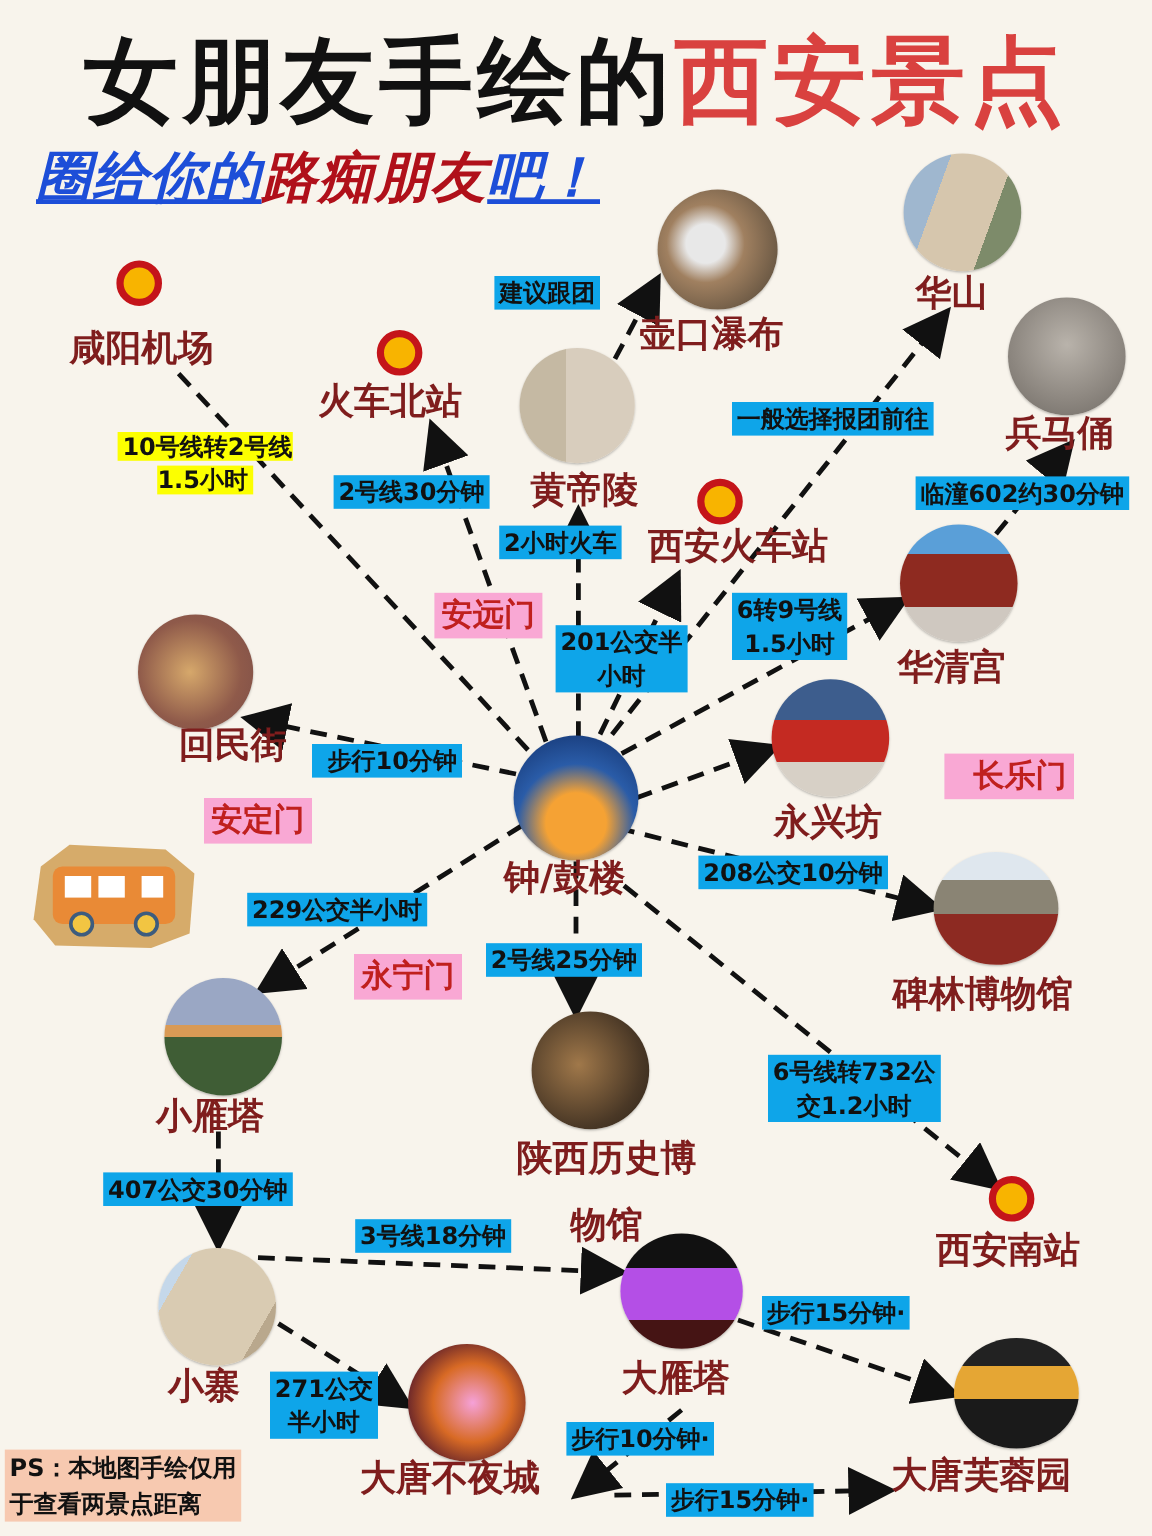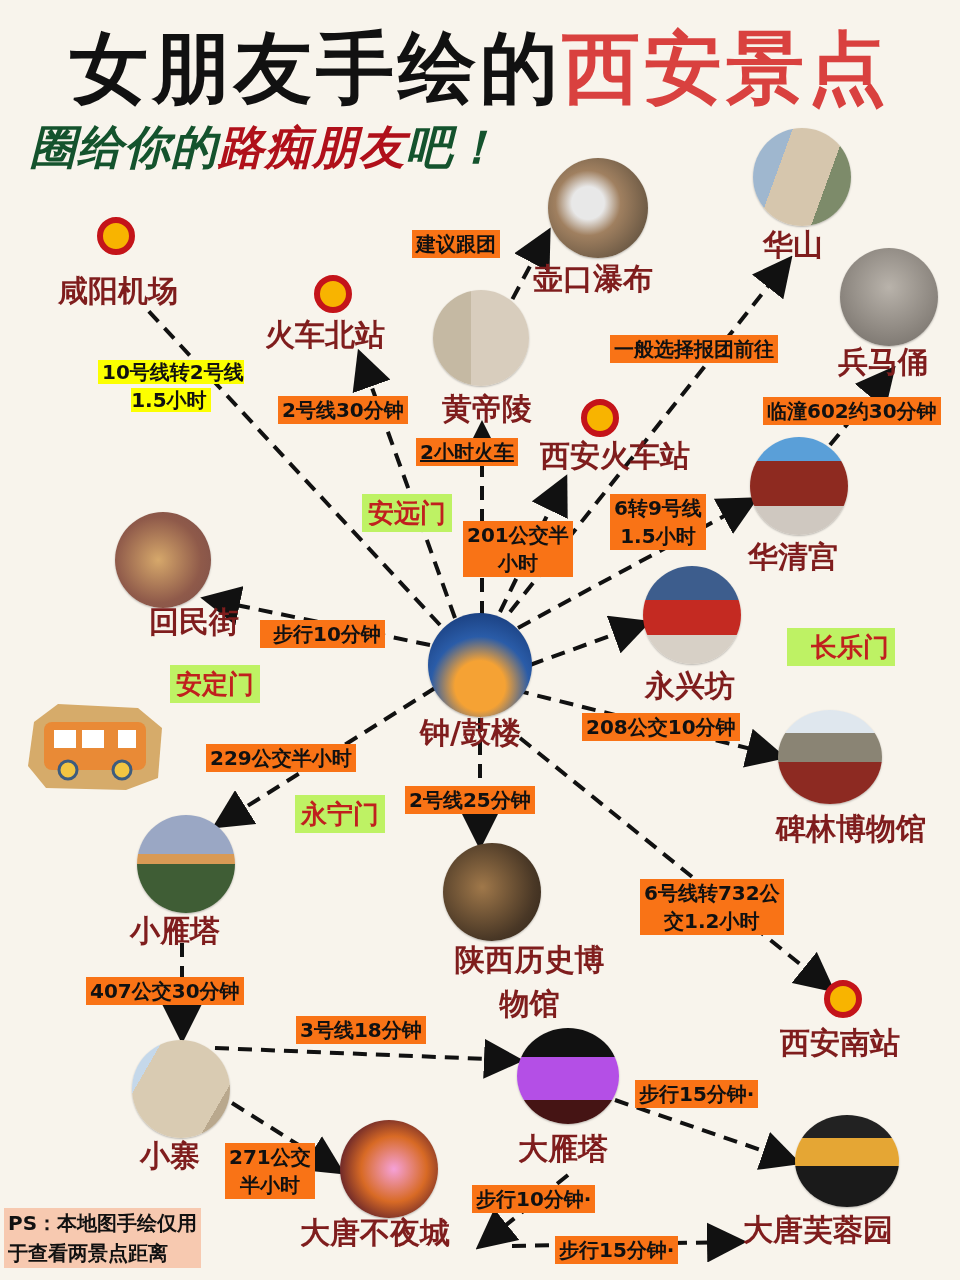--- a/index.html
+++ b/index.html
@@ -12,33 +12,33 @@
   .title {
     left: 0; top: 18px; width: 960px; text-align: center;
     font-size: 78px; font-weight: bold; letter-spacing: 4px; line-height: 100px;
   }
   .title .black { color: #111; }
   .title .red { color: #d9413f; }
   .subtitle {
     left: 30px; top: 115px; font-size: 46px; font-weight: bold; line-height: 64px;
     font-style: italic; letter-spacing: 1px;
   }
-  .subtitle .black { color: #14532d; }
+  .subtitle .black { color: #1d4ed8; text-decoration: underline; }
   .subtitle .red { color: #b0101a; }
   svg.lines { position: absolute; left: 0; top: 0; }
   .place {
     color: #7f1d1d; font-size: 30px; font-weight: bold; white-space: nowrap;
     text-align: center; line-height: 38px;
   }
   .gate {
-    background: #bef264; color: #c0201e; font-size: 26px; font-weight: bold;
+    background: #f9a8d4; color: #c0201e; font-size: 26px; font-weight: bold;
     padding: 2px 6px; line-height: 34px; white-space: nowrap;
   }
   .route {
-    background: #f97316; color: #111; font-size: 20px; font-weight: bold;
+    background: #0ea5e9; color: #111; font-size: 20px; font-weight: bold;
     line-height: 28px; padding: 0 4px; white-space: nowrap; text-align: center;
   }
   .route.multi { white-space: pre; }
   .photo {
     border-radius: 50%; overflow: hidden; box-shadow: 0 1px 2px rgba(0,0,0,.25);
   }
   .station-dot {
     width: 26px; height: 26px; border-radius: 50%;
     background: #f8b400; border: 6px solid #c4141a;
   }
@@ -126,39 +126,39 @@
 <div class="abs place" style="left:265px;top:316px;">火车北站</div>
 <div class="abs place" style="left:442px;top:390px;">黄帝陵</div>
 <div class="abs place" style="left:533px;top:260px;">壶口瀑布</div>
 <div class="abs place" style="left:763px;top:226px;">华山</div>
 <div class="abs place" style="left:838px;top:343px;">兵马俑</div>
 <div class="abs place" style="left:540px;top:437px;">西安火车站</div>
 <div class="abs place" style="left:748px;top:538px;">华清宫</div>
 <div class="abs place" style="left:122px;top:603px;margin-left:27px;">回民街</div>
 <div class="abs place" style="left:645px;top:667px;">永兴坊</div>
 <div class="abs place" style="left:420px;top:714px;">钟/鼓楼</div>
-<div class="abs place" style="left:776px;top:810px;text-align:center;">碑林博物馆</div>
+<div class="abs place" style="left:744px;top:810px;text-align:center;">碑林博物馆</div>
 <div class="abs place" style="left:130px;top:912px;">小雁塔</div>
-<div class="abs place" style="left:442px;top:938px;width:175px;white-space:normal;line-height:44px;">陕西历史博物馆</div>
+<div class="abs place" style="left:418px;top:938px;width:175px;white-space:normal;line-height:56px;">陕西历史博物馆</div>
 <div class="abs place" style="left:780px;top:1024px;">西安南站</div>
 <div class="abs place" style="left:140px;top:1137px;">小寨</div>
 <div class="abs place" style="left:518px;top:1130px;">大雁塔</div>
 <div class="abs place" style="left:300px;top:1214px;">大唐不夜城</div>
 <div class="abs place" style="left:743px;top:1211px;">大唐芙蓉园</div>
 
 <div class="abs gate" style="left:362px;top:494px;">安远门</div>
 <div class="abs gate" style="left:170px;top:665px;">安定门</div>
 <div class="abs gate" style="left:787px;top:628px;padding-left:24px;">长乐门</div>
 <div class="abs gate" style="left:295px;top:795px;">永宁门</div>
 
 <div class="abs route multi" style="left:94px;top:358px;background:none;"><span style="background:#fcff00;padding:0 4px;">10号线转2号线
 1.5小时</span></div>
 <div class="abs route" style="left:278px;top:396px;">2号线30分钟</div>
 <div class="abs route" style="left:412px;top:230px;">建议跟团</div>
-<div class="abs route" style="left:416px;top:438px;text-decoration:underline;">2小时火车</div>
+<div class="abs route" style="left:416px;top:438px;">2小时火车</div>
 <div class="abs route multi" style="left:463px;top:521px;">201公交半
 小时</div>
 <div class="abs route" style="left:610px;top:335px;">一般选择报团前往</div>
 <div class="abs route" style="left:763px;top:397px;">临潼602约30分钟</div>
 <div class="abs route multi" style="left:610px;top:494px;">6转9号线
 1.5小时</div>
 <div class="abs route" style="left:260px;top:620px;padding-left:13px;">步行10分钟</div>
 <div class="abs route" style="left:582px;top:713px;">208公交10分钟</div>
 <div class="abs route" style="left:206px;top:744px;">229公交半小时</div>
 <div class="abs route" style="left:405px;top:786px;">2号线25分钟</div>

